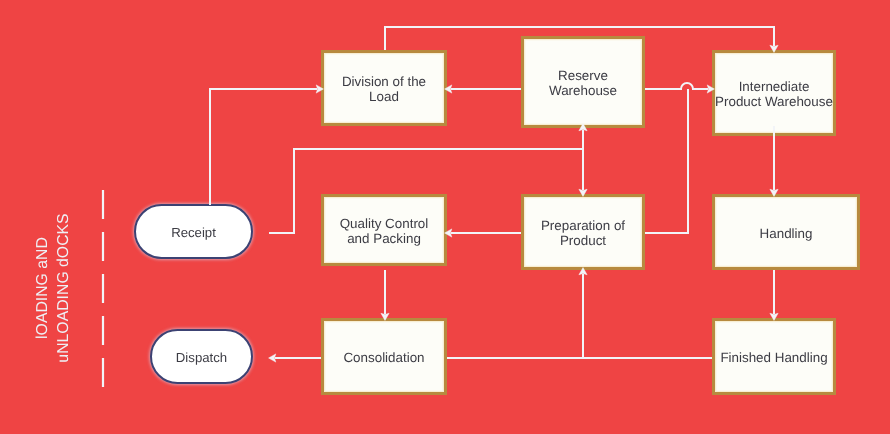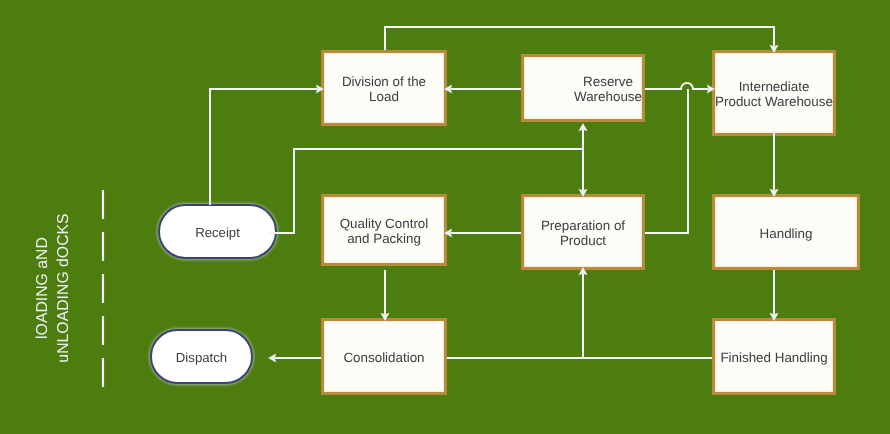--- a/index.html
+++ b/index.html
@@ -1,19 +1,19 @@
 <!DOCTYPE html>
 <html><head>
 <meta charset="utf-8">
 <style>
   html,body{margin:0;padding:0;background:#151f2b;}
   *{-webkit-font-smoothing:antialiased;text-rendering:geometricPrecision;}
   body{width:890px;height:434px;overflow:hidden;
        font-family:"Liberation Sans",sans-serif;}
-  #stage{position:relative;width:890px;height:434px;background:#4d7c0f;}
+  #stage{position:relative;width:890px;height:434px;background:#ef4444;}
   #wires{position:absolute;left:0;top:0;z-index:5;pointer-events:none;}
   .node{position:absolute;box-sizing:border-box;display:flex;align-items:center;
         justify-content:center;text-align:center;}
   .node .lbl{color:#3c3c44;font-size:13.4px;line-height:15.3px;letter-spacing:0;
         white-space:pre;position:relative;top:1.3px;will-change:opacity;}
   .rect{border:3.2px solid #b78a3f;background:#fdfdf8;
         box-shadow:inset 0 0 0 1.3px #f8eed3;}
   .pill{border:2.2px solid #3c4273;background:#ffffff;border-radius:999px;
         box-shadow:0 0 3px 1px rgba(214,218,242,.55);}
   .pill .lbl{font-size:13.2px;}
@@ -25,31 +25,31 @@
 </head>
 <body>
 
 <div id="stage">
 
   <div class="node rect" style="left: 321px; top: 50px; width: 126px; height: 76px;">
       <span class="lbl">Division of the
 Load</span>
     </div>
 
-  <div class="node rect" style="left: 521px; top: 54px; width: 124px; height: 68px; justify-content: flex-end;">
+  <div class="node rect" style="left: 521px; top: 36px; width: 124px; height: 92px;">
       <span class="lbl">Reserve
 Warehouse</span>
     </div>
 
   <div class="node rect" style="left: 712px; top: 50px; width: 124px; height: 86px;">
       <span class="lbl">Internediate
 Product Warehouse</span>
     </div>
 
-  <div class="node pill" style="left: 158px; top: 204px; width: 119px; height: 55px;">
+  <div class="node pill" style="left: 134px; top: 204px; width: 119px; height: 55px;">
       <span class="lbl">Receipt</span>
     </div>
 
   <div class="node rect" style="left: 321px; top: 194px; width: 126px; height: 72px;">
       <span class="lbl">Quality Control
 and Packing</span>
     </div>
 
   <div class="node rect" style="left: 521px; top: 194px; width: 124px; height: 76px;">
       <span class="lbl">Preparation of

